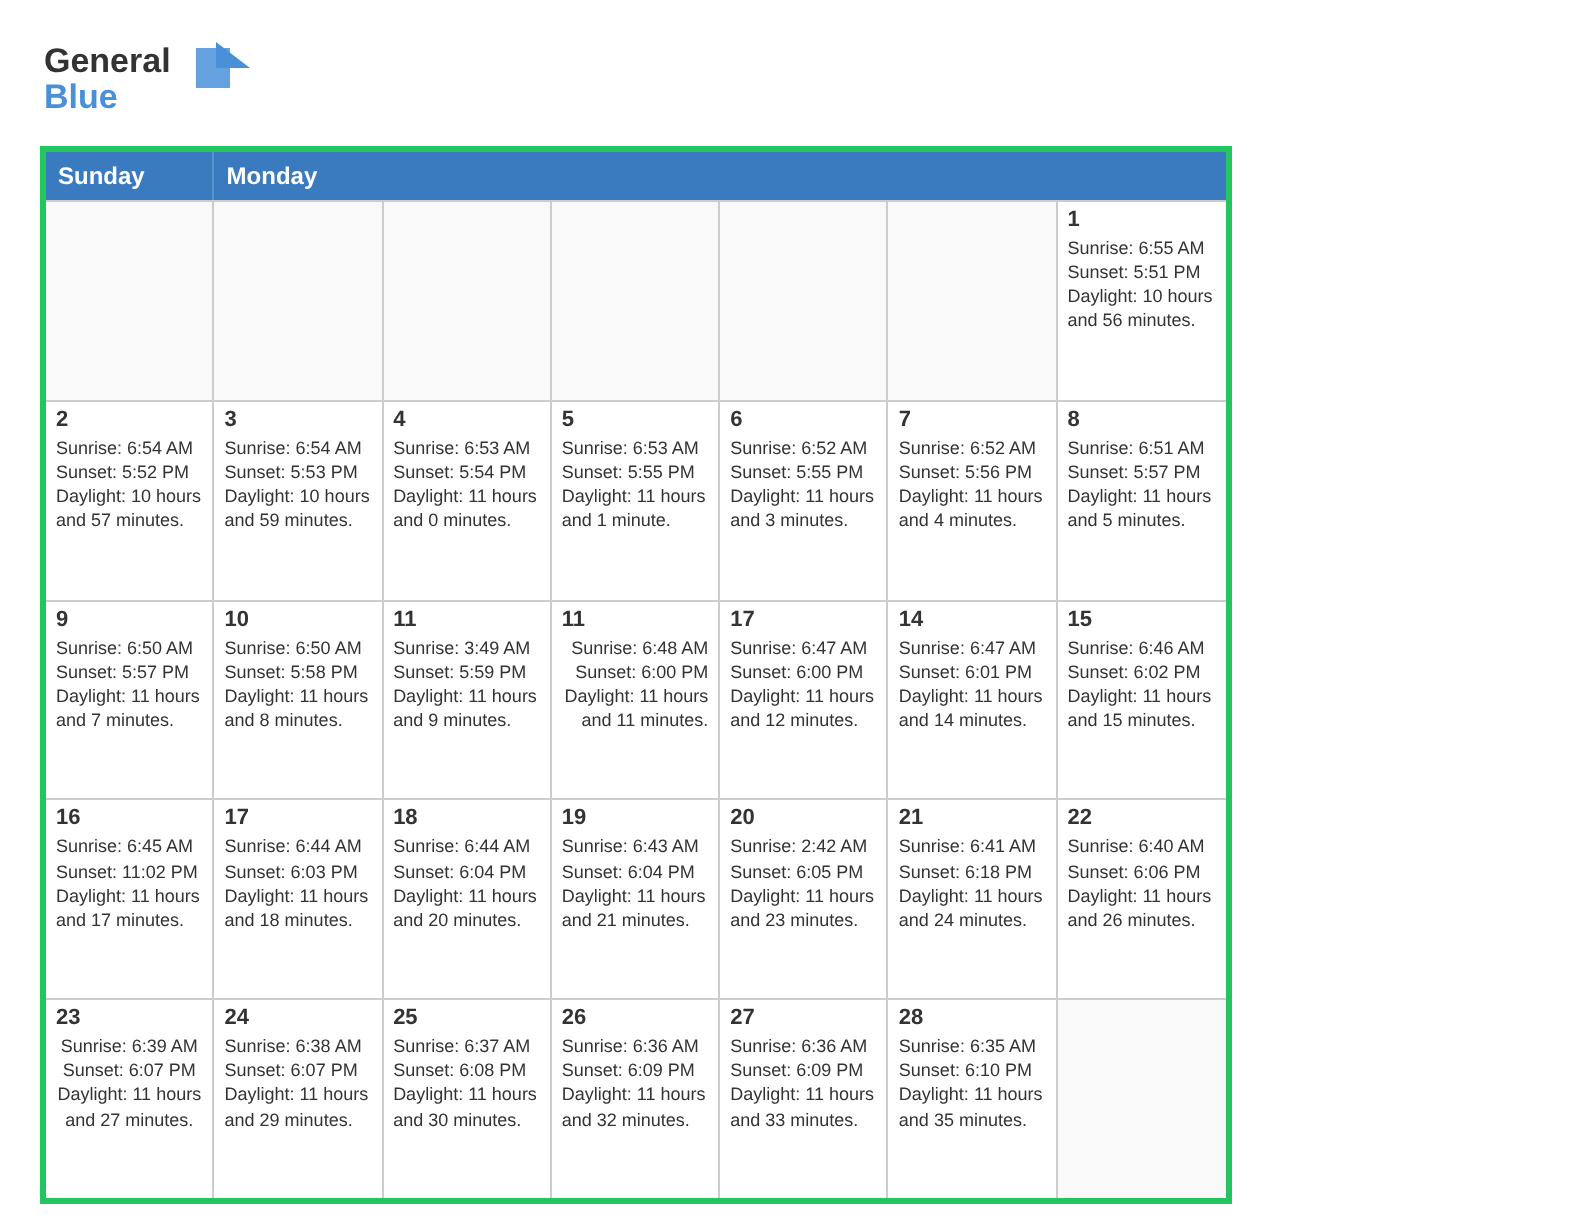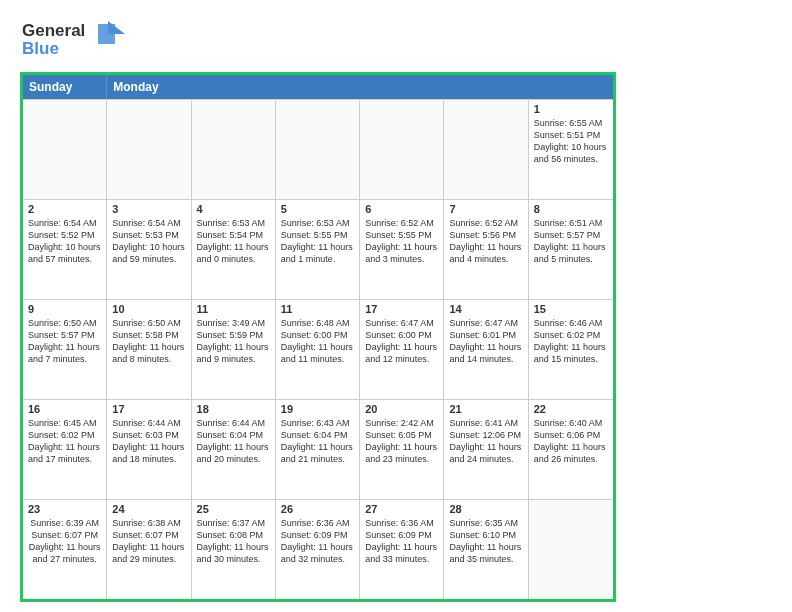--- a/index.html
+++ b/index.html
@@ -205,21 +205,21 @@
           </div>
           <div class="cal-cell">
             <span class="day-num">11</span>
             <div class="cell-text" style="white-space: pre-line;">Sunrise: 3:49 AM
 Sunset: 5:59 PM
 Daylight: 11 hours
 and 9 minutes.</div>
           </div>
           <div class="cal-cell">
             <span class="day-num">11</span>
-            <div class="cell-text" style="white-space: pre-line;">Sunrise: 6:48 AM
+            <div class="cell-text" style="white-space: pre-line; text-align: right;">Sunrise: 6:48 AM
 Sunset: 6:00 PM
 Daylight: 11 hours
 and 11 minutes.</div>
           </div>
           <div class="cal-cell">
             <span class="day-num">17</span>
             <div class="cell-text" style="white-space: pre-line;">Sunrise: 6:47 AM
 Sunset: 6:00 PM
 Daylight: 11 hours
 and 12 minutes.</div>
@@ -236,21 +236,21 @@
             <div class="cell-text" style="white-space: pre-line;">Sunrise: 6:46 AM
 Sunset: 6:02 PM
 Daylight: 11 hours
 and 15 minutes.</div>
           </div>
         </div>
         <div class="cal-row">
           <div class="cal-cell">
             <span class="day-num">16</span>
             <div class="cell-text" style="white-space: pre-line;">Sunrise: 6:45 AM
-Sunset: 6:02 PM
+Sunset: 11:02 PM
 Daylight: 11 hours
 and 17 minutes.</div>
           </div>
           <div class="cal-cell">
             <span class="day-num">17</span>
             <div class="cell-text" style="white-space: pre-line;">Sunrise: 6:44 AM
 Sunset: 6:03 PM
 Daylight: 11 hours
 and 18 minutes.</div>
           </div>
@@ -271,21 +271,21 @@
           <div class="cal-cell">
             <span class="day-num">20</span>
             <div class="cell-text" style="white-space: pre-line;">Sunrise: 2:42 AM
 Sunset: 6:05 PM
 Daylight: 11 hours
 and 23 minutes.</div>
           </div>
           <div class="cal-cell">
             <span class="day-num">21</span>
             <div class="cell-text" style="white-space: pre-line;">Sunrise: 6:41 AM
-Sunset: 12:06 PM
+Sunset: 6:18 PM
 Daylight: 11 hours
 and 24 minutes.</div>
           </div>
           <div class="cal-cell">
             <span class="day-num">22</span>
             <div class="cell-text" style="white-space: pre-line;">Sunrise: 6:40 AM
 Sunset: 6:06 PM
 Daylight: 11 hours
 and 26 minutes.</div>
           </div>

